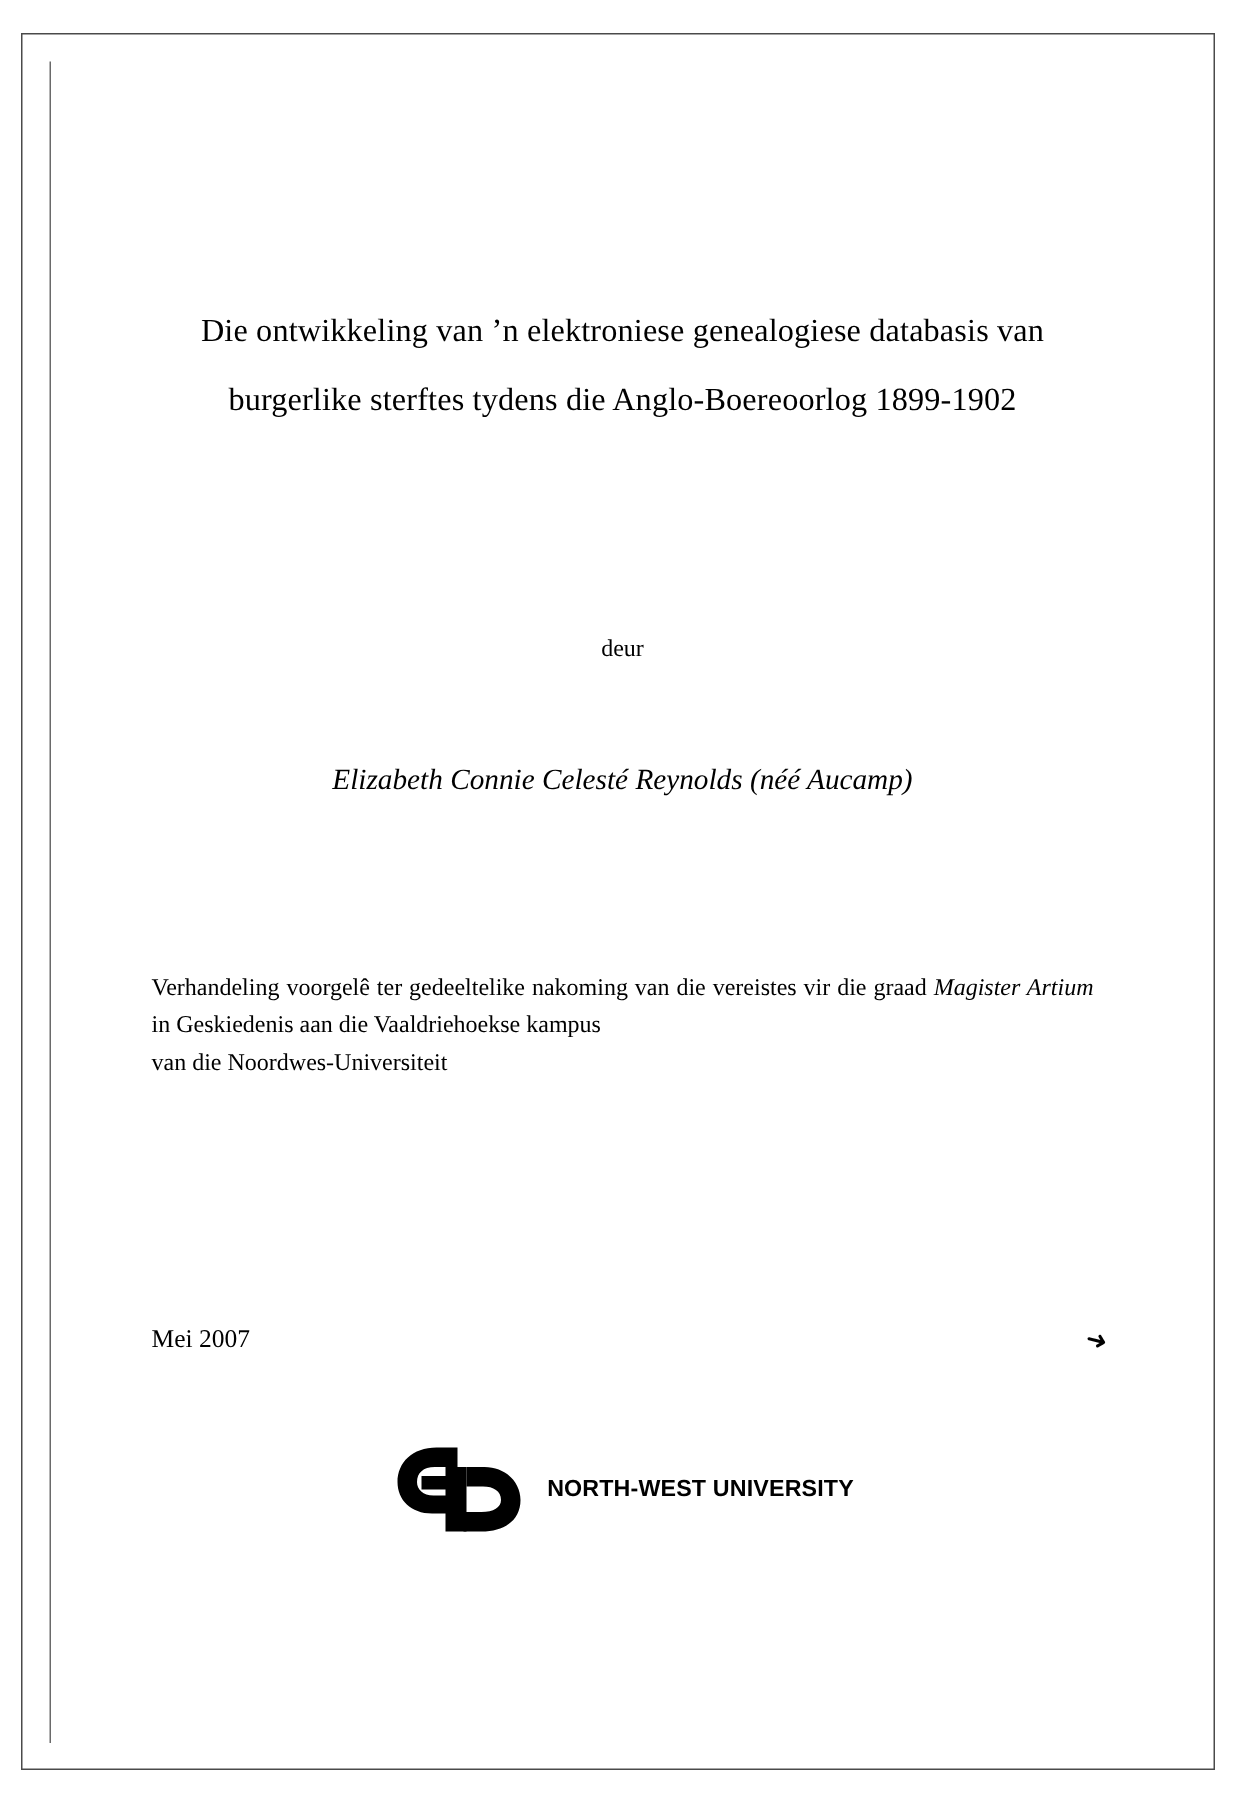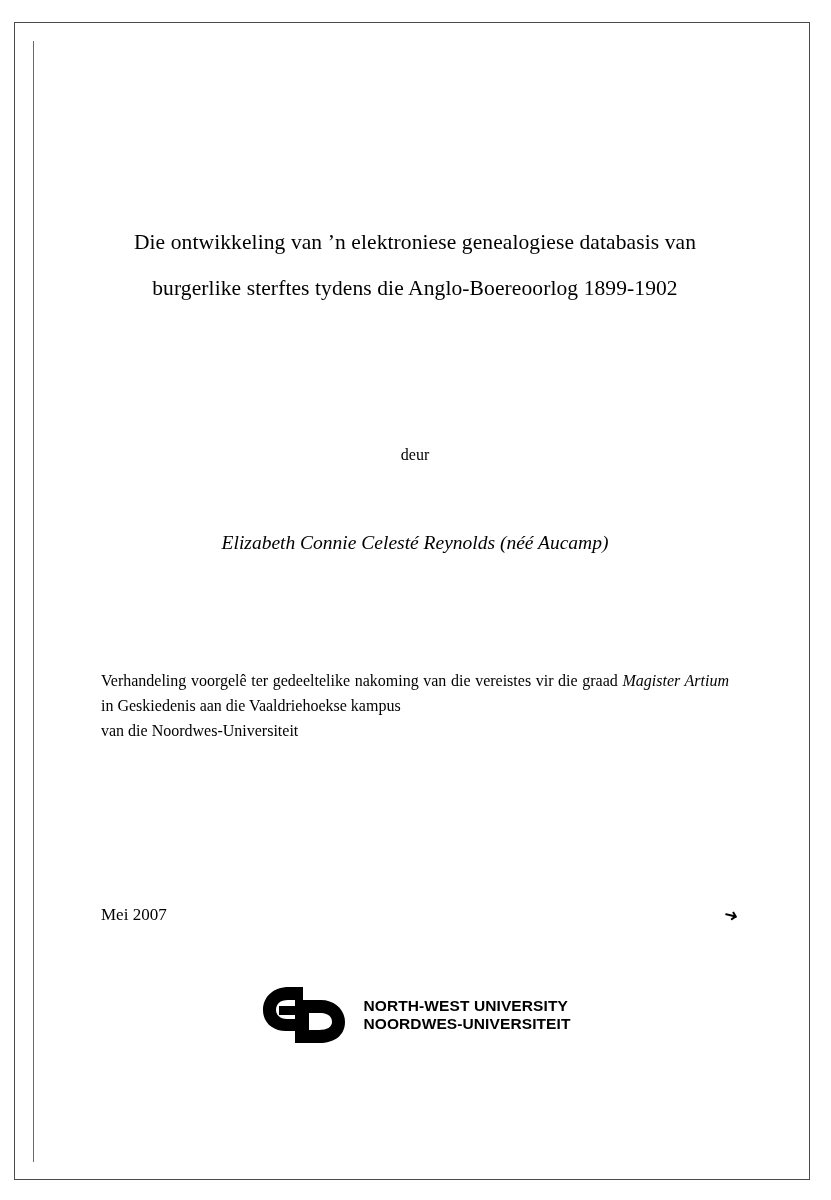--- a/index.html
+++ b/index.html
@@ -35,21 +35,21 @@
     left: 33px;
     top: 41px;
     width: 760px;
     height: 1121px;
     box-sizing: border-box;
     border-left: 1px solid #6a6a6a;
   }
   .content {
     position: absolute;
     left: 95px;
-    top: 51px;
+    top: 29px;
     width: 640px;
     height: 1121px;
   }
 
   .title {
     position: absolute;
     top: 168px;
     left: 0;
     width: 640px;
     text-align: center;
@@ -191,18 +191,17 @@
           <g fill="#000000">
             <path d="M30,8 C14,8 4,18 4,31 C4,43 13,52 27,52 L40,52 L40,40 L28,40 C21,40 17,36 17,31 C17,25 21,21 29,21 L44,21 L44,8 Z"></path>
             <rect x="36" y="21" width="14" height="43"></rect>
             <path d="M50,21 L62,21 C76,21 86,31 86,43 C86,56 76,64 60,64 L48,64 L48,51 L60,51 C68,51 73,48 73,43 C73,37 68,34 61,34 L50,34 Z"></path>
             <rect x="20" y="27" width="28" height="9"></rect>
           </g>
         </svg>
       </div>
       <div class="logo-text">
         <span>NORTH-WEST UNIVERSITY</span>
-        <span>NOORDWES-UNIVERSITEIT</span>
       </div>
     </div>
 
   </div>
 </div>
 
 </body></html>

